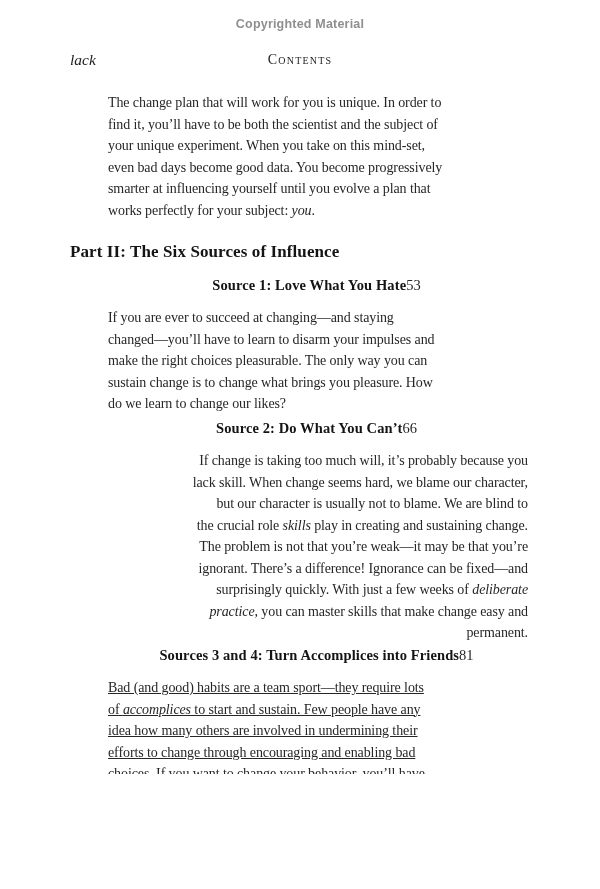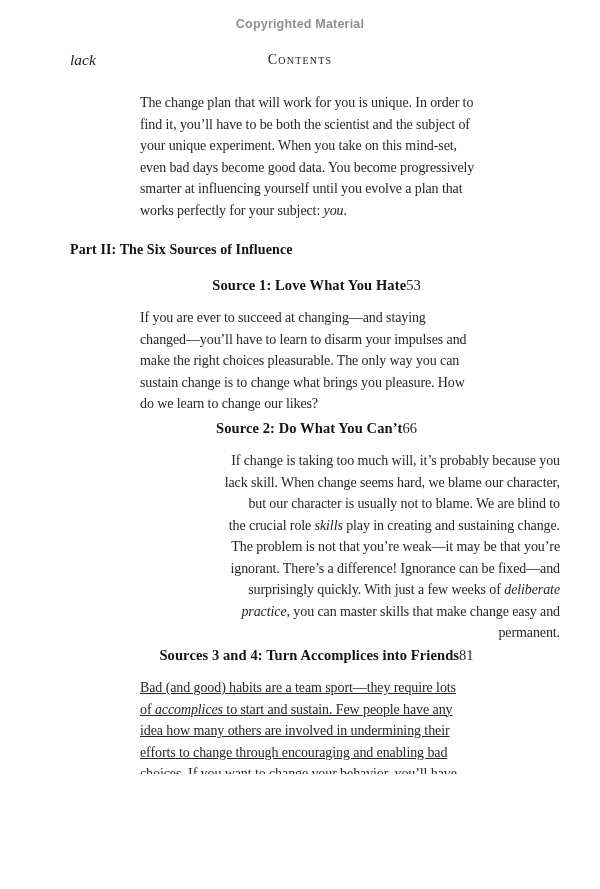--- a/index.html
+++ b/index.html
@@ -36,28 +36,27 @@
     letter-spacing: 1.2px;
     color: #1d1d1d;
   }
 
   .bodytext {
     font-size: 14px;
     letter-spacing: -0.1px;
     line-height: 21.5px;
     white-space: pre-line;
     color: #262626;
-    margin-left: 32px;
   }
 
   .intro { position: absolute; top: 92px; left: 108px; width: 420px; }
 
   .part-heading {
     position: absolute; top: 242px; left: 70px;
-    font-size: 14px; font-weight: bold; color: #141414;
+    font-size: 17px; font-weight: bold; color: #141414;
     letter-spacing: 0.1px;
     margin: 0;
   }
 
   .toc-entry-head {
     position: absolute; left: 108px; width: 417px;
     display: flex; justify-content: center; align-items: baseline;
   }
   .toc-entry-title { font-weight: bold; font-size: 14.5px; color: #141414; letter-spacing: 0.1px; }
   .toc-entry-page { font-size: 14.5px; color: #262626; }

